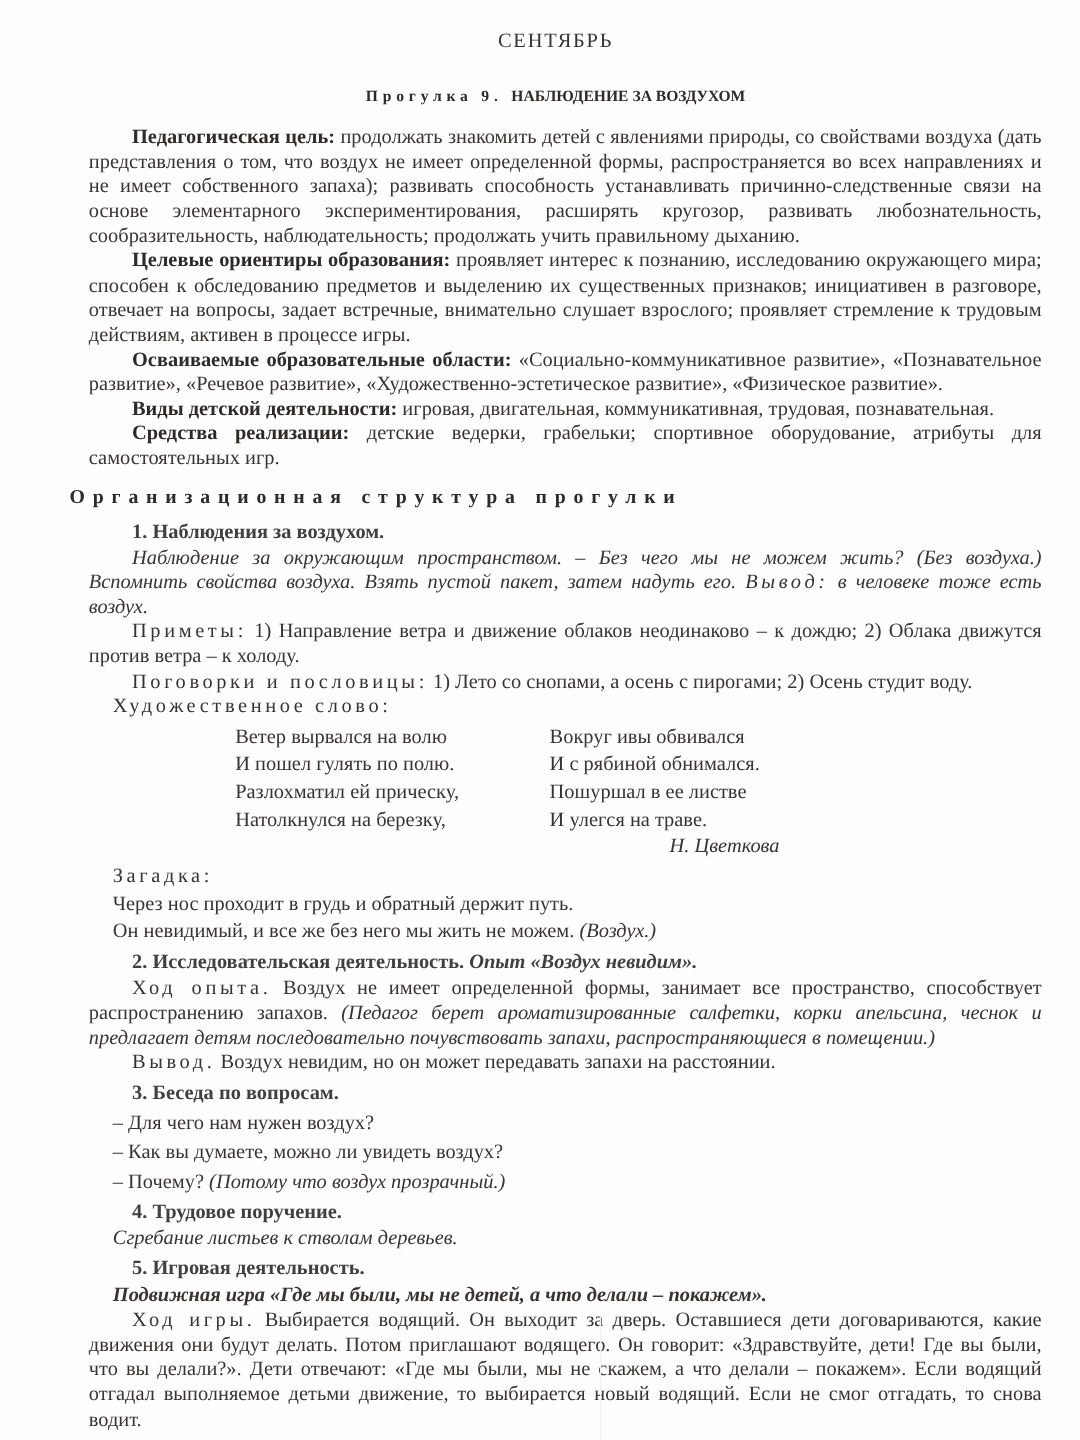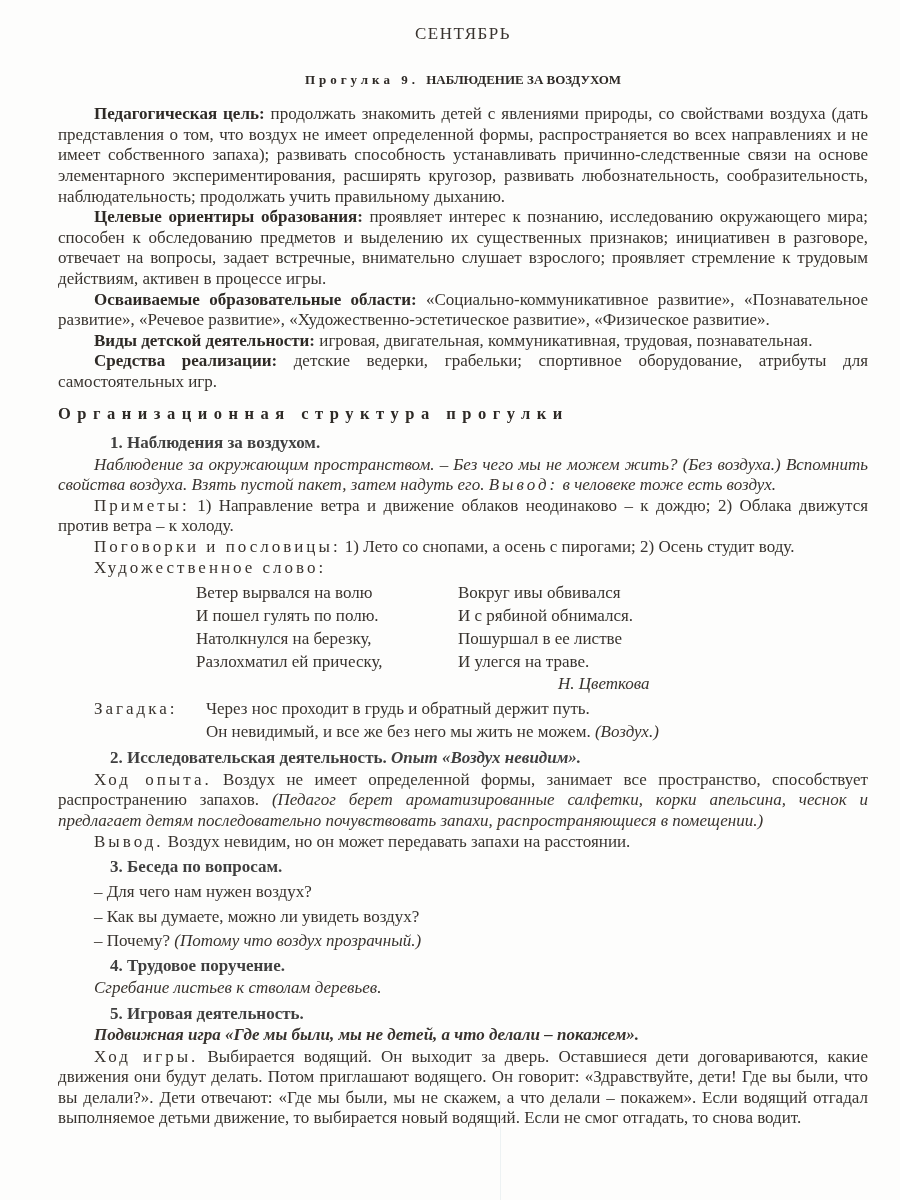--- a/index.html
+++ b/index.html
@@ -12,21 +12,21 @@
     position:relative;
     width:900px;height:1200px;
     box-sizing:border-box;
     padding:24px 32px 0 58px;
     color:#38332e;
     font-size:17px;
     line-height:20.6px;
     overflow:hidden;
   }
   p{margin:0;}
-  .just{text-align:justify;}
+  .just{text-align:justify;margin-left:16px;}
   .ind{text-indent:36px;}
   b{color:#2e2a26;}
   .it{font-style:italic;}
   .bit{font-weight:bold;font-style:italic;}
   .spaced{letter-spacing:3px;}
   .month{
     text-align:center;
     letter-spacing:1.5px;
     font-size:17px;
     margin-bottom:25px;
@@ -62,20 +62,21 @@
   .poem .c1{width:262px;flex:none;}
   .author{
     font-style:italic;
     margin-left:500px;
     line-height:22px;
   }
   .riddle{
     display:flex;
     margin:2px 0 3px 36px;
     line-height:23px;
+    flex-direction:column;
   }
   .riddle .rl{flex:none;width:112px;letter-spacing:3px;}
   .riddle .rt{flex:1;}
   .scan-fold{
     position:absolute;
     left:500px;top:1095px;
     width:1px;height:105px;
     background:#edf2f3;
   }
 </style>
@@ -137,22 +138,22 @@
   </p>
 
   <p class="ind">
     <span class="spaced">Художественное слово:</span>
   </p>
 
   <div class="poem">
     <div class="c1">
       <div>Ветер вырвался на волю</div>
       <div>И пошел гулять по полю.</div>
+      <div>Разлохматил ей прическу,</div>
       <div>Натолкнулся на березку,</div>
-      <div>Разлохматил ей прическу,</div>
     </div>
     <div class="c2">
       <div>Вокруг ивы обвивался</div>
       <div>И с рябиной обнимался.</div>
       <div>Пошуршал в ее листве</div>
       <div>И улегся на траве.</div>
     </div>
   </div>
 
   <div class="author">Н. Цветкова</div>

